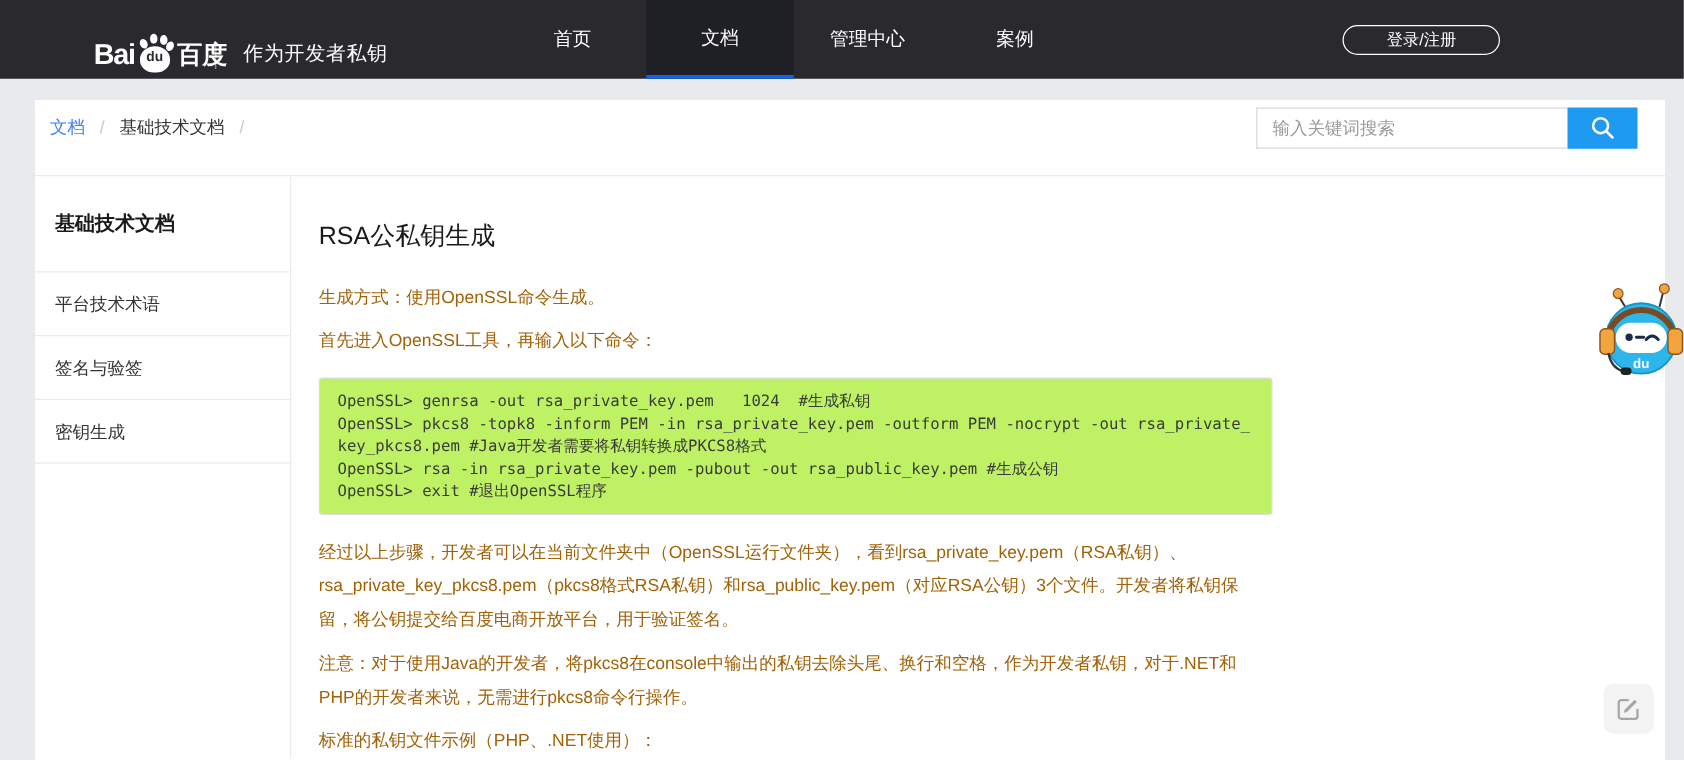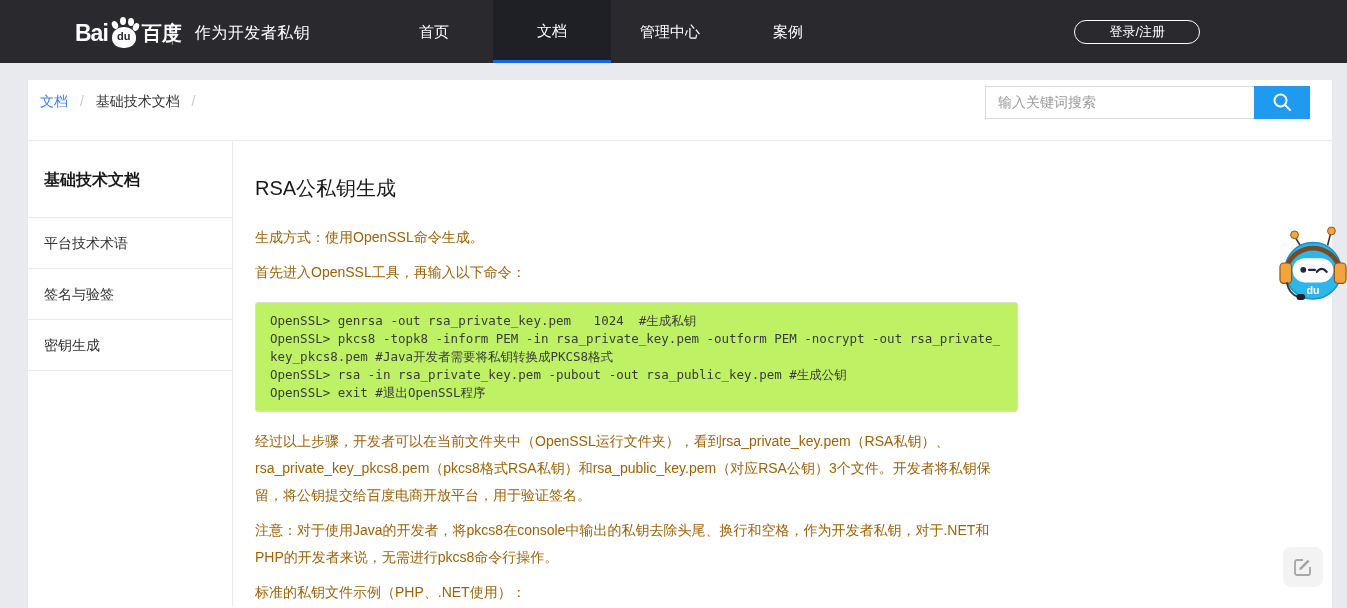--- a/index.html
+++ b/index.html
@@ -2,37 +2,37 @@
 <html><head>
 <meta charset="utf-8">
 <style>
   * { margin:0; padding:0; box-sizing:border-box; }
   html,body { width:1347px; height:608px; overflow:hidden; background:#e9eaee;
               font-family:"Liberation Sans","DejaVu Sans",sans-serif; }
 
   
   .navbar { position:absolute; top:0; left:0; width:1347px; height:63px;
             background:#2a2a2e; z-index:5; }
-  .logo-group { position:absolute; left:75px; top:2px; height:63px; display:flex; align-items:center; cursor:pointer; }
+  .logo-group { position:absolute; left:75px; top:12px; height:63px; display:flex; align-items:center; cursor:pointer; }
   .logo-bai { color:#fff; font-size:23px; font-weight:bold; letter-spacing:-1px; }
   .paw { position:relative; width:30px; height:34px; margin:0 1px; }
   .paw .pad { position:absolute; left:3px; top:10px; width:24px; height:21px;
               background:#fff; border-radius:50% 50% 46% 46%; }
   .paw .toe { position:absolute; width:6px; height:8px; background:#fff; border-radius:50%; }
   .paw .toe.t1 { left:3px;  top:4px; transform:rotate(-25deg); }
   .paw .toe.t2 { left:11px; top:0px; }
   .paw .toe.t3 { left:19px; top:1px; }
   .paw .toe.t4 { left:24px; top:6px; transform:rotate(25deg); }
   .paw-du { position:absolute; left:0; top:13px; width:30px; text-align:center;
             color:#2a2a2e; font-size:11px; font-weight:bold; }
   .logo-baidu { color:#fff; font-size:20px; font-weight:bold; margin-left:2px;text-align:right; }
   .logo-divider { color:rgba(255,255,255,.45); font-size:19px; font-weight:100; margin:0 13px; }
   .brand { color:#fff; font-size:16px; letter-spacing:.5px; }
 
-  .nav-tabs { position:absolute; left:375px; top:0; height:63px; display:flex; }
+  .nav-tabs { position:absolute; left:399px; top:0; height:63px; display:flex; }
   .tab { width:118px; height:63px; line-height:63px; text-align:center;
          color:#fff; font-size:15px; cursor:pointer; }
   .tab.active { background:#1f1f26; border-bottom:3px solid #1266ec; line-height:61px; }
 
   .login-btn { position:absolute; right:147px; top:20px; height:24px; padding:0 34px;
                background:transparent; border:1px solid #fff; border-radius:13px;
                color:#fff; font-size:13px; cursor:pointer;
                font-family:"Liberation Sans",sans-serif; }
 
   
@@ -41,21 +41,21 @@
 
   .header-row { height:61px; border-bottom:1px solid #ebebeb; display:flex;
                 align-items:center; justify-content:space-between;
                 padding:0 22px 16px 12px; }
   .breadcrumb { font-size:14px; }
   .breadcrumb .crumb-link { color:#3d7ff7; text-decoration:none; cursor:pointer; }
   .breadcrumb .crumb-current { color:#333; cursor:pointer; }
   .breadcrumb .sep { color:#c8c8c8; margin:0 8px; }
 
   .search { display:flex; height:33px; }
-  .search input { width:269px; height:33px; border:1px solid #d9d9d9; border-right:none;
+  .search input { width:249px; height:33px; border:1px solid #d9d9d9; border-right:none;
                   padding:0 12px; font-size:14px; color:#0f766e; outline:none;
                   font-family:"Liberation Sans",sans-serif; }
   .search input::placeholder { color:#9b9b9b; }
   .search-btn { width:56px; height:33px; background:#1e9bf0; border:none; cursor:pointer;
                 display:flex; align-items:center; justify-content:center; }
 
   .body-row { display:flex; height:466px; }
   .sidebar { width:205px; flex-shrink:0; border-right:1px solid #ebebeb; }
   .side-title { height:77px; line-height:77px; padding-left:16px; font-size:16px;
                 font-weight:bold; color:#1a1a1a; border-bottom:1px solid #ebebeb; }

